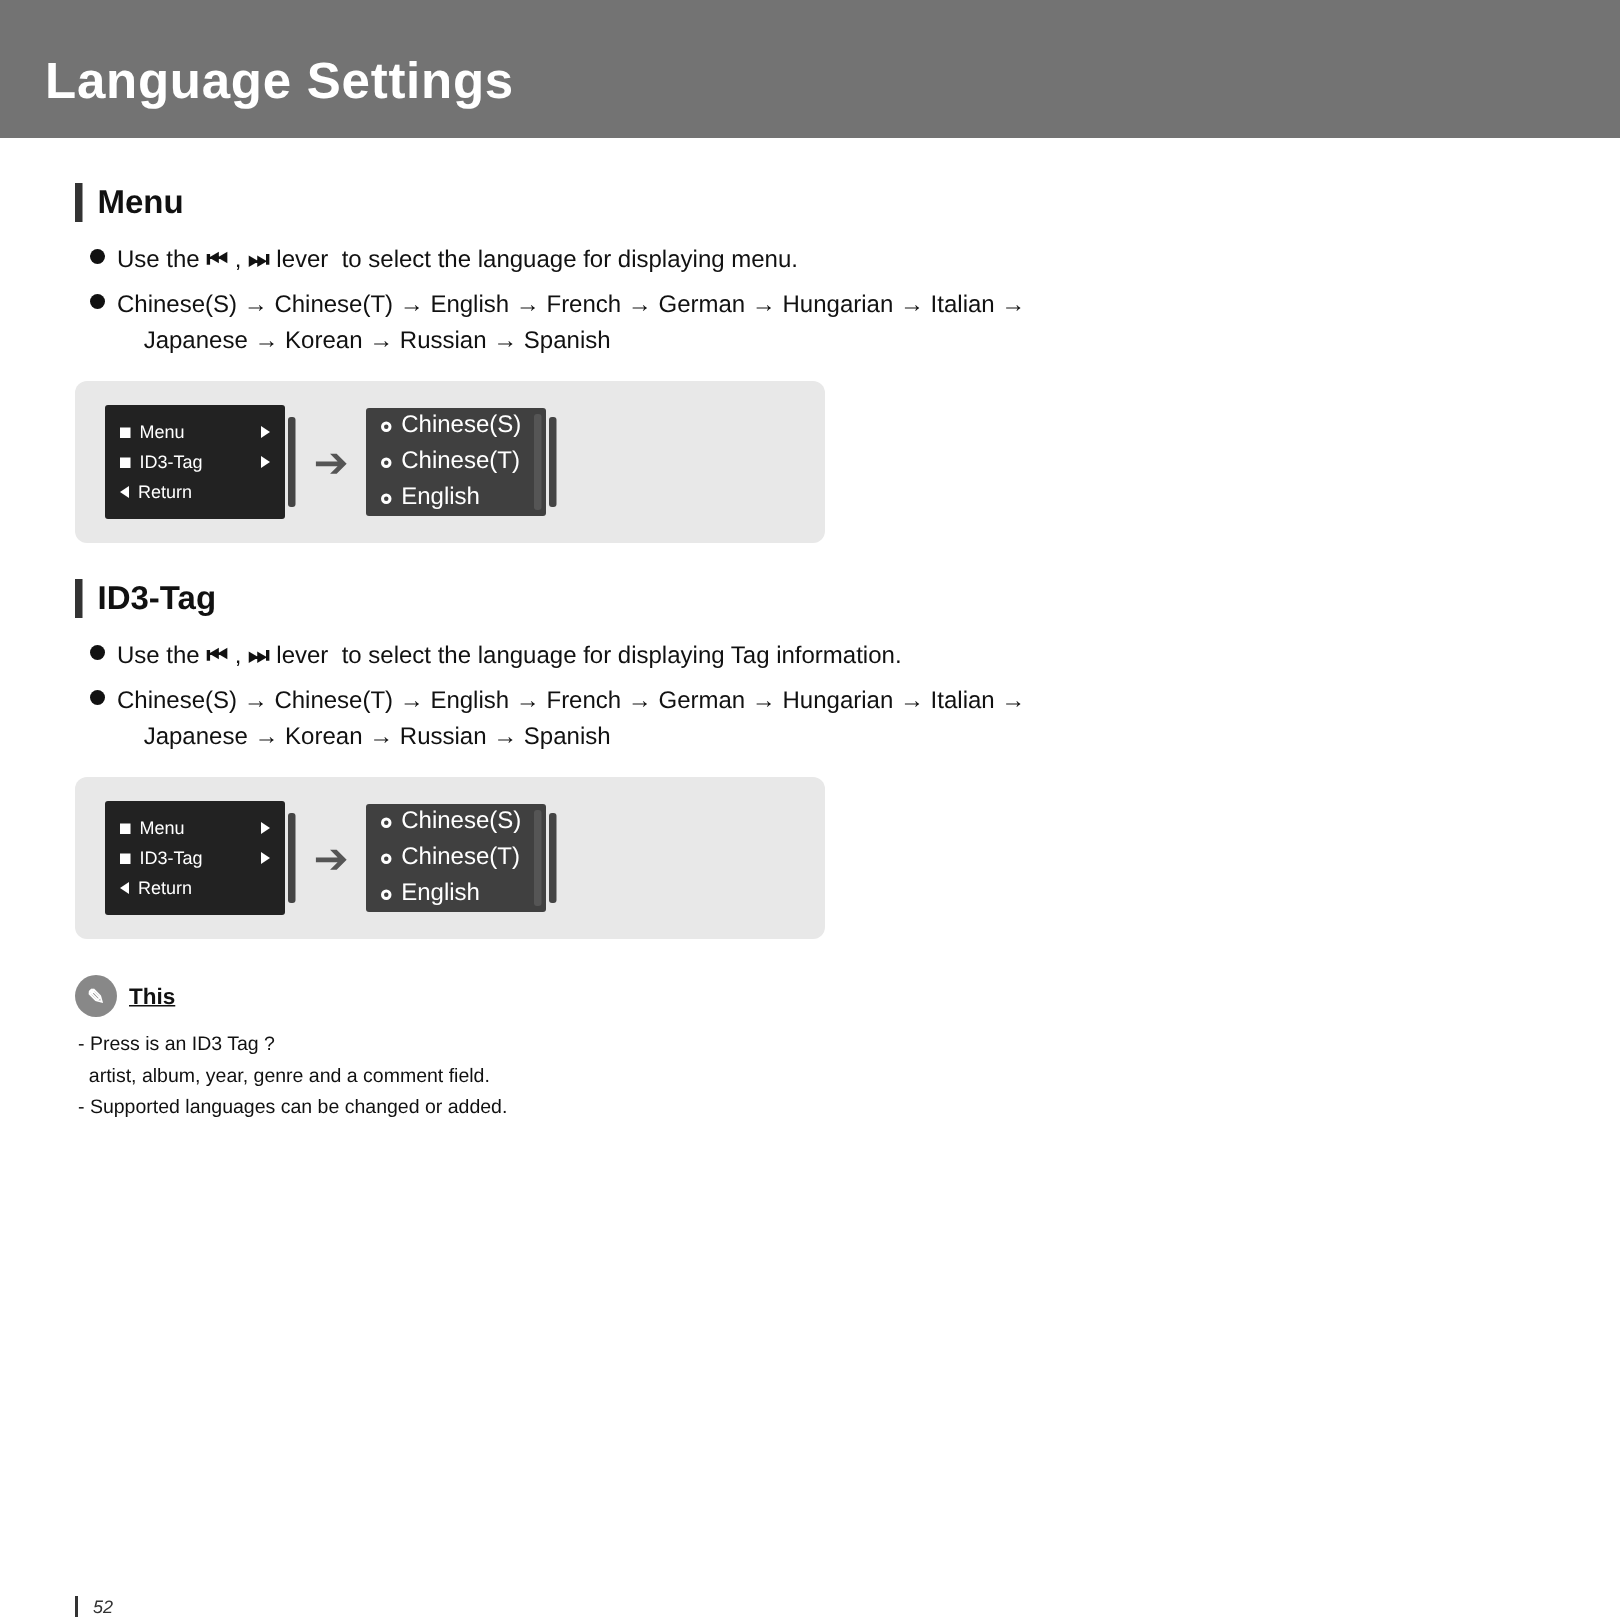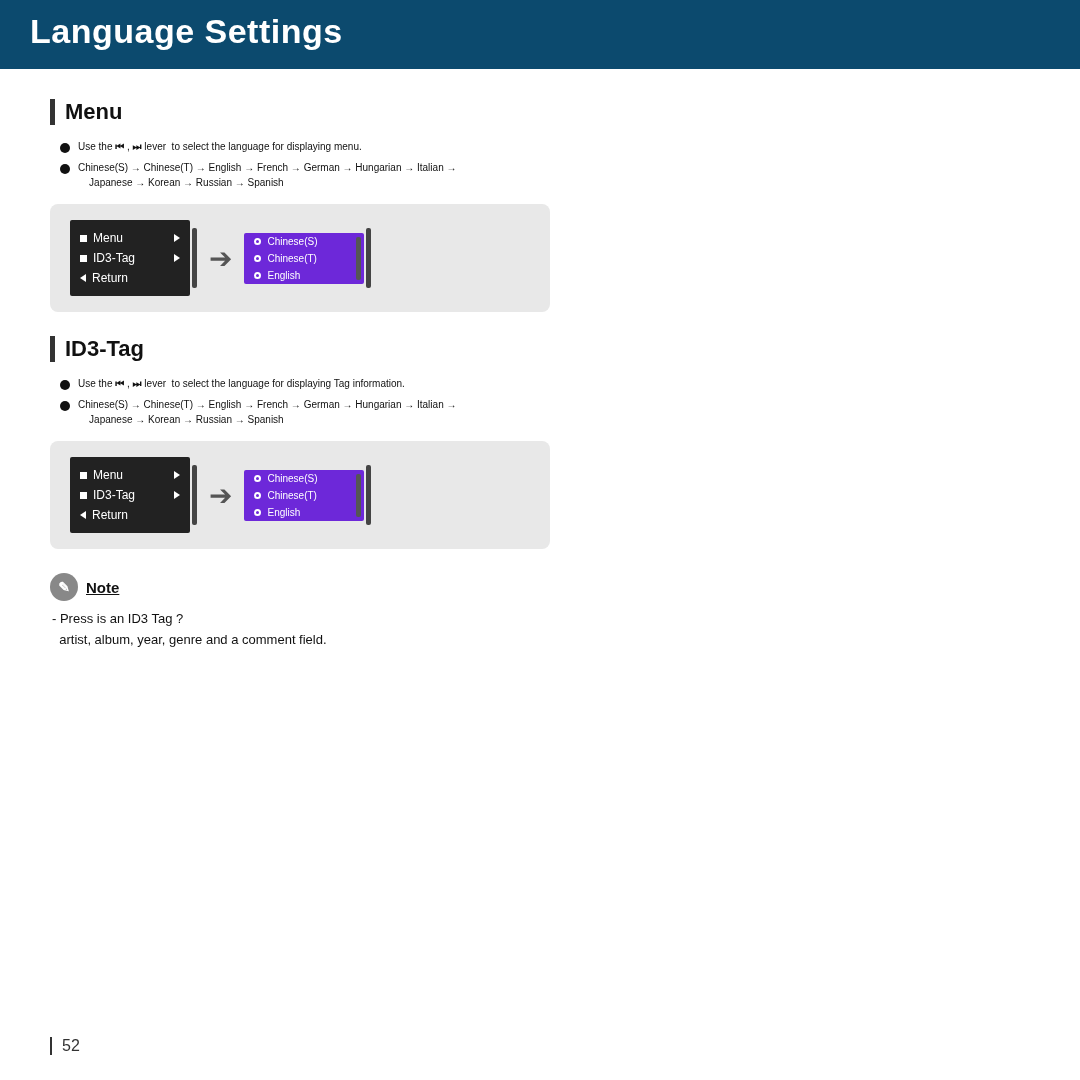--- a/index.html
+++ b/index.html
@@ -7,22 +7,22 @@
       width: 1080px;
       height: 1080px;
       background: #ffffff;
       font-family: Arial, Helvetica, sans-serif;
       font-size: 15px;
       color: #111;
       overflow: hidden;
     }
 
     .header {
-      background: #0c4a6e;
-      padding: 12px 30px 18px 30px;
+      background: #737373;
+      padding: 35px 30px 18px 30px;
     }
     .header h1 {
       color: #ffffff;
       font-size: 34px;
       font-weight: bold;
       letter-spacing: 0.5px;
     }
 
     .content {
       padding: 24px 50px 20px 50px;
@@ -52,21 +52,21 @@
 
     .bullet-list {
       list-style: none;
       margin-bottom: 14px;
       padding-left: 10px;
     }
     .bullet-list li {
       display: flex;
       align-items: flex-start;
       margin-bottom: 6px;
-      font-size: 10px;
+      font-size: 16px;
       line-height: 1.5;
     }
     .bullet-dot {
       width: 10px;
       height: 10px;
       background: #111;
       border-radius: 50%;
       margin-right: 8px;
       margin-top: 4px;
       flex-shrink: 0;
@@ -126,25 +126,25 @@
 
     
     .arrow-between {
       font-size: 28px;
       color: #555;
       margin: 0 12px;
     }
 
     
     .lang-box {
-      background: #6d28d9;
+      background: #404040;
       color: #fff;
       padding: 0 0;
       min-width: 120px;
-      font-size: 10px;
+      font-size: 16px;
       border-radius: 2px;
       position: relative;
     }
     .lang-row {
       display: flex;
       align-items: center;
       padding: 3px 10px;
     }
     .lang-circle {
       width: 7px;
@@ -198,24 +198,25 @@
     .note-content {
       font-size: 13px;
       line-height: 1.6;
       padding-left: 2px;
     }
 
     .page-number {
       position: absolute;
       bottom: 18px;
       left: 50px;
-      font-size: 16px;
+      font-size: 12px;
       color: #333;
       border-left: 2px solid #333;
       padding-left: 10px;
+      font-style: italic;
     }
   </style>
 </head>
 <body>
 
 <div class="header">
   <h1>Language Settings</h1>
 </div>
 
 <div class="content" style="position:relative; height: calc(1080px - 76px);">
@@ -346,22 +347,23 @@
       </div>
       <div style="background:#444; width:5px; height:60px; border-radius:2px; margin-left:2px;"></div>
     </div>
   </div>
 
   <div class="note-section">
     <div class="note-header">
       <div class="note-icon">
         <span class="note-icon-inner">✎</span>
       </div>
-      <span class="note-title">Note</span>
+      <span class="note-title">This</span>
     </div>
     <div class="note-content">
       <p>- Press is an ID3 Tag ?</p>
       <p>&nbsp;&nbsp;artist, album, year, genre and a comment field.</p>
+      <p>- Supported languages can be changed or added.</p>
     </div>
   </div>
 
   <div class="page-number">52</div>
 </div>
 
 </body></html>

